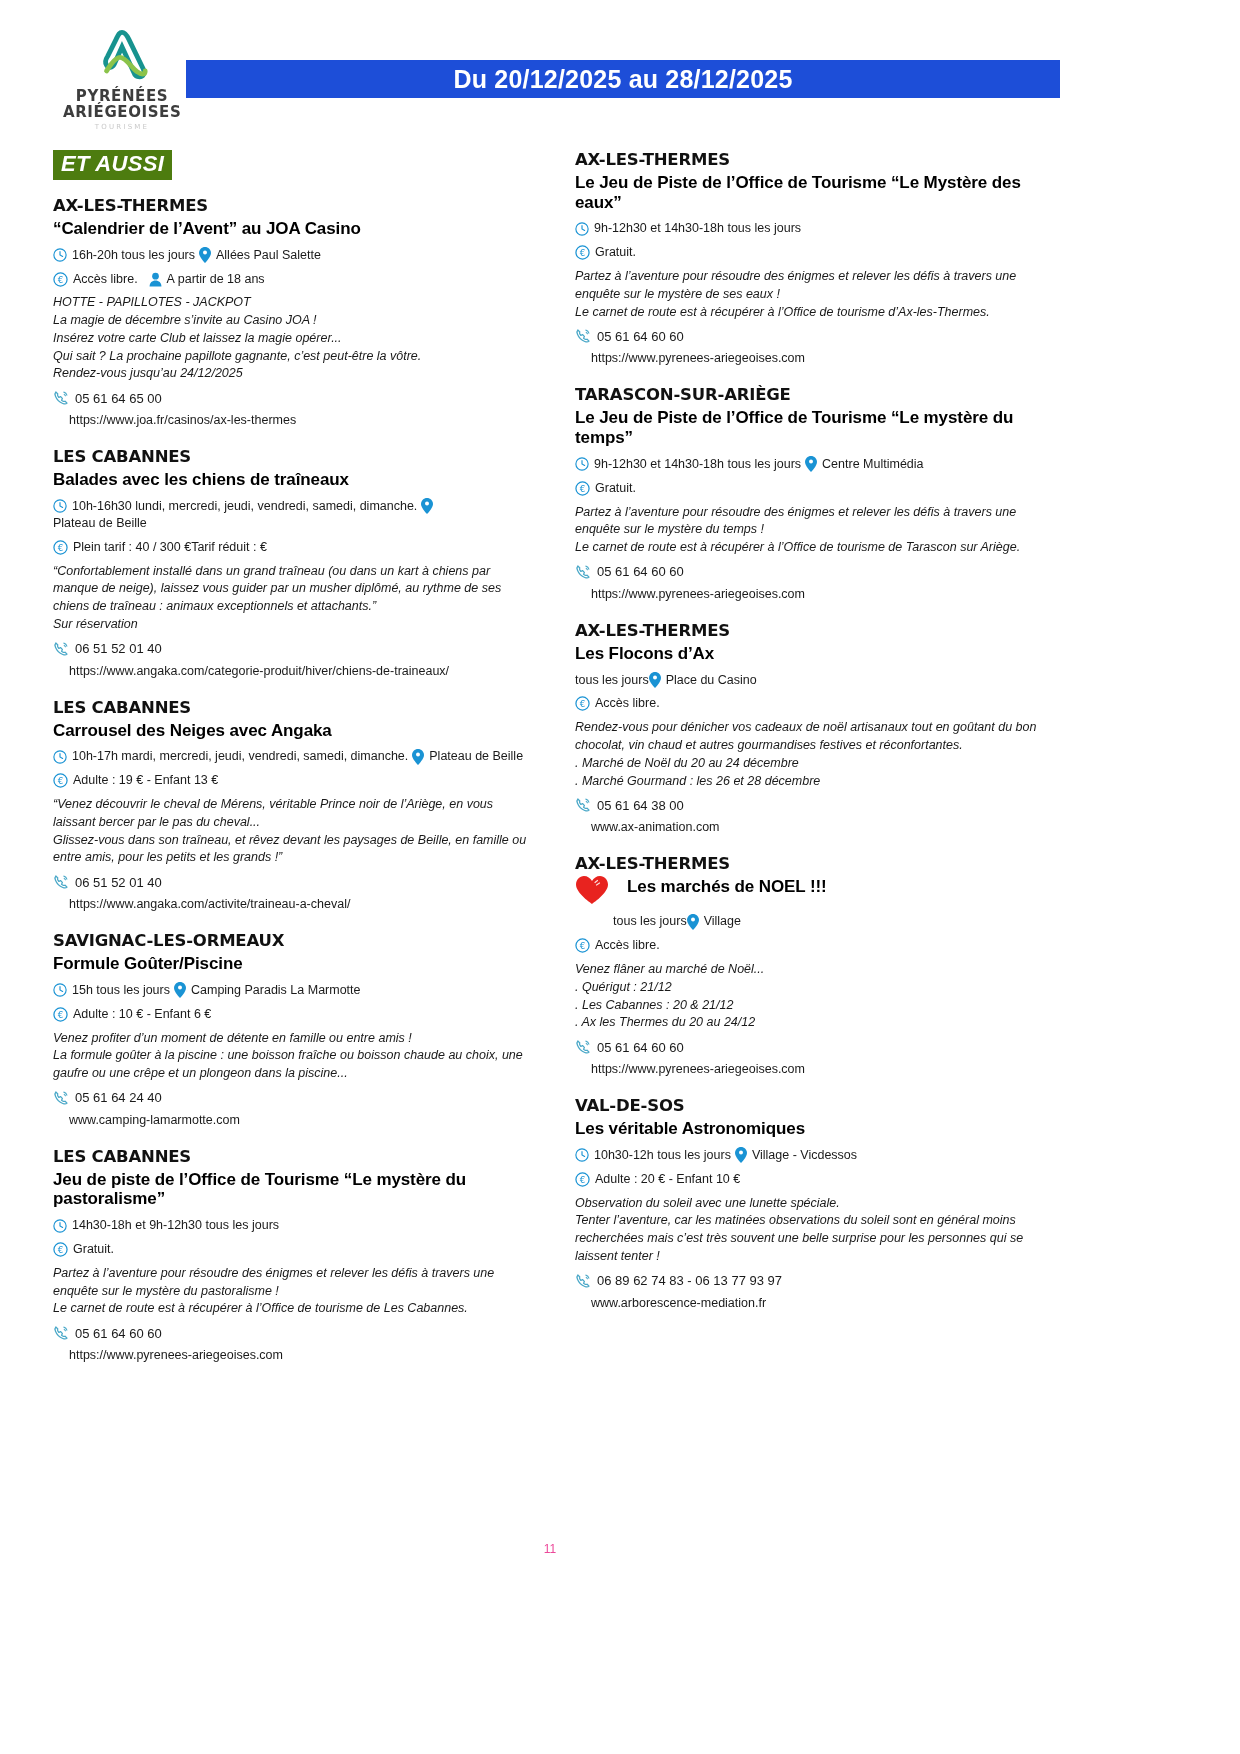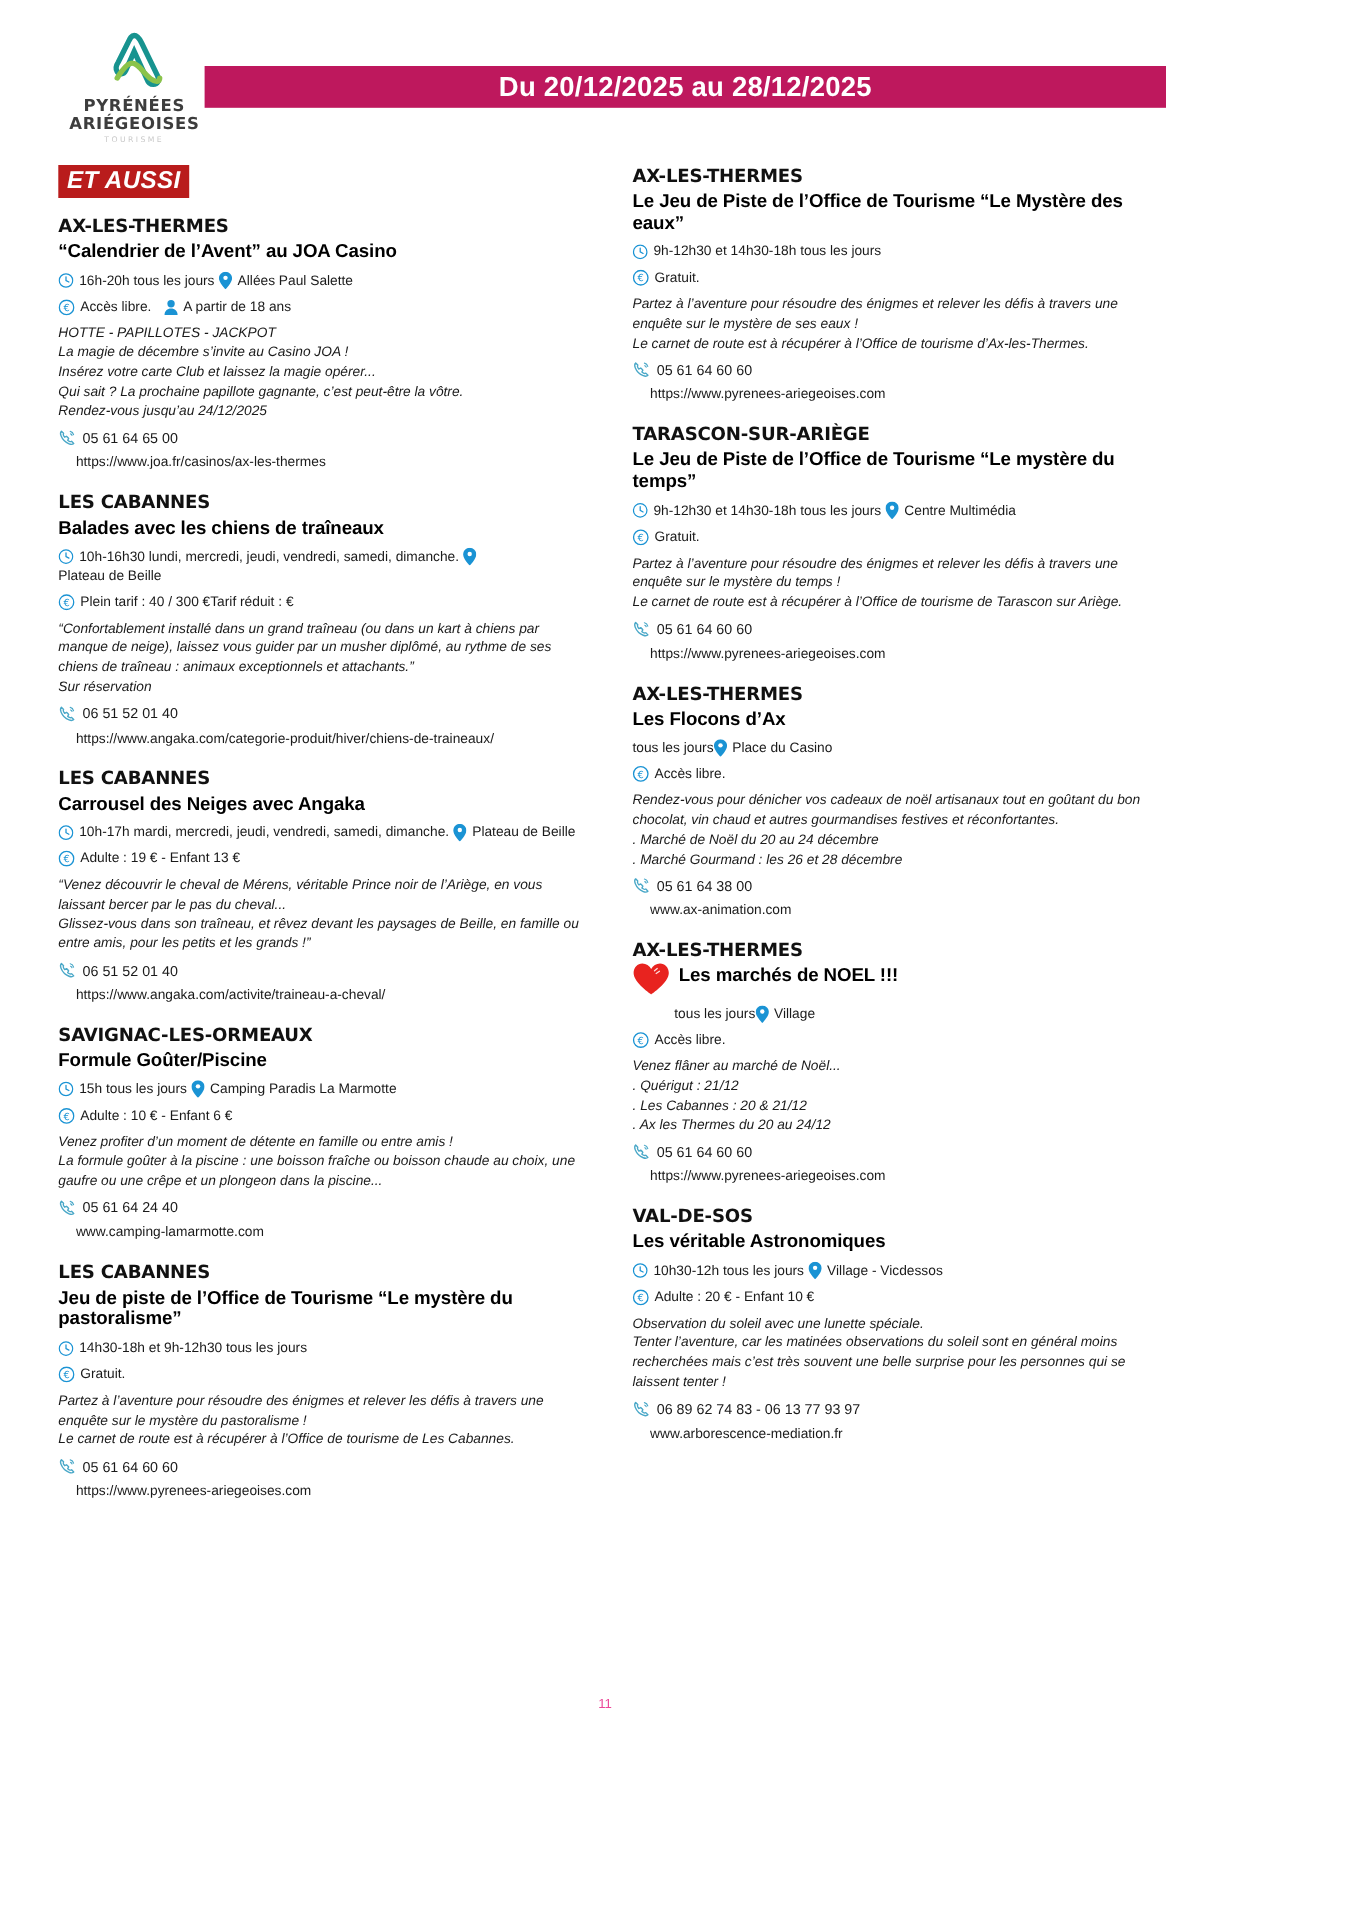--- a/index.html
+++ b/index.html
@@ -46,21 +46,21 @@
     letter-spacing: 2.2px;
     color: #c9c9c9;
     margin-top: 3px;
   }
   .date-bar {
     position: absolute;
     left: 186px;
     top: 60px;
     width: 874px;
     height: 38px;
-    background: #be185d;
+    background: #1d4ed8;
     color: #ffffff;
     display: flex;
     align-items: center;
     justify-content: center;
     font-size: 25px;
     font-weight: bold;
     letter-spacing: 0.2px;
   }
 
   
@@ -73,21 +73,21 @@
   }
   .col {
     width: 480px;
   }
   .col-left { margin-left: 53px; }
   .col-right { margin-left: 42px; }
 
   
   .et-aussi {
     display: inline-block;
-    background: #b91c1c;
+    background: #4d7c0f;
     color: #ffffff;
     font-size: 22px;
     font-weight: bold;
     font-style: italic;
     padding: 1px 8px 3px 8px;
     letter-spacing: 0.3px;
     margin-bottom: 16px;
   }
 
   
@@ -104,21 +104,21 @@
     font-weight: bold;
     font-size: 17px;
     color: #000000;
     line-height: 1.16;
     margin: 0 0 8px 0;
     letter-spacing: -0.1px;
   }
   .title-with-heart {
     display: flex;
     align-items: flex-start;
-    gap: 8px;
+    gap: 18px;
   }
   .heart-icon {
     flex: 0 0 auto;
     width: 34px;
     height: 30px;
     margin-top: -2px;
   }
   .meta-row {
     display: flex;
     align-items: center;

